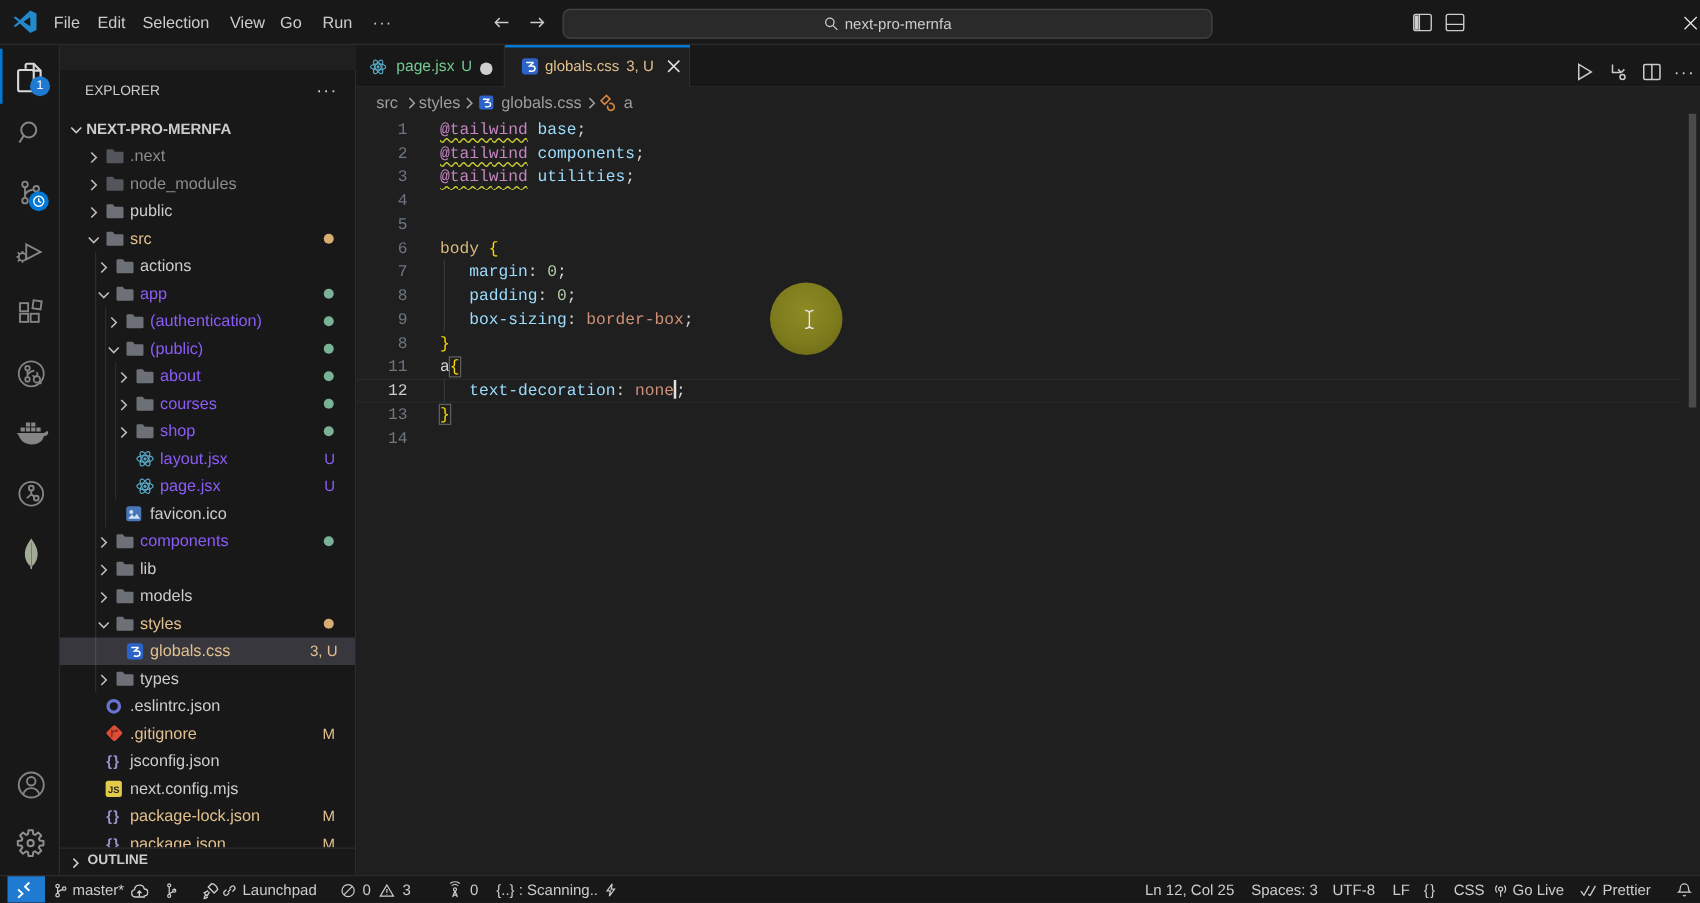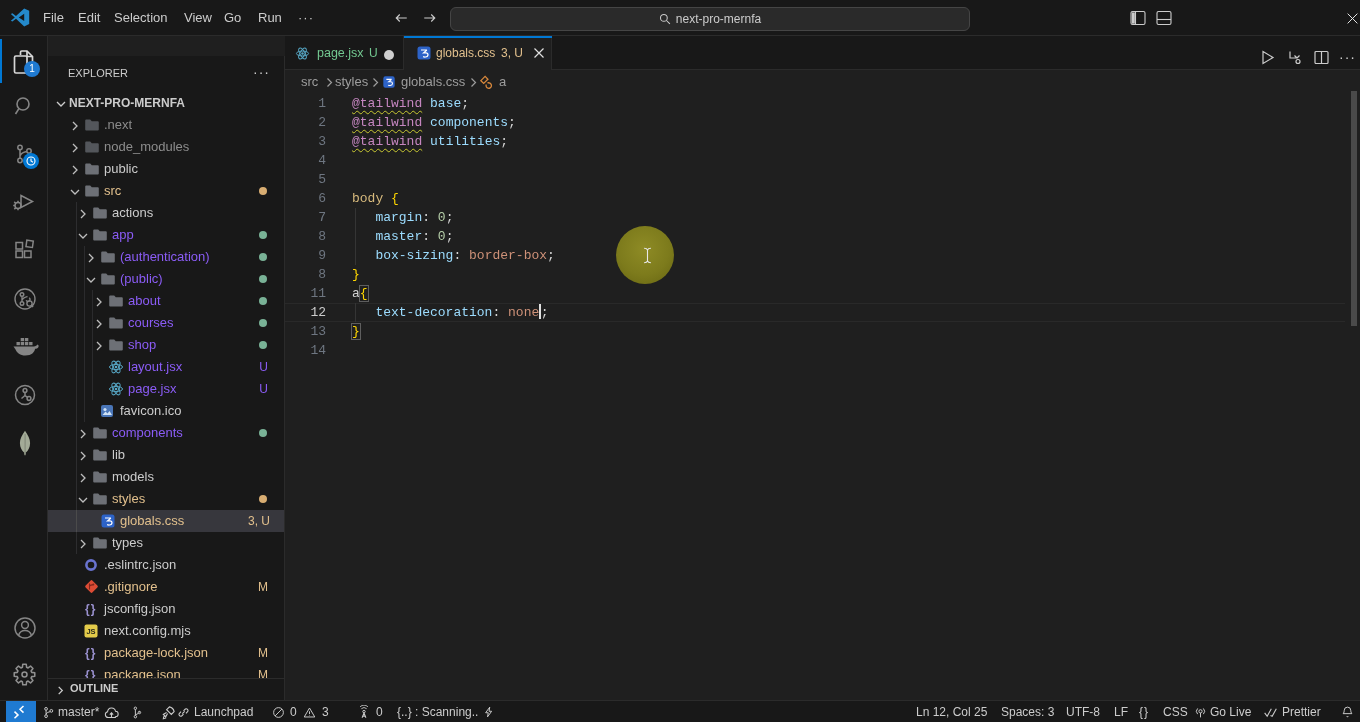--- a/index.html
+++ b/index.html
@@ -526,21 +526,21 @@
 
       <div class="abs" style="left:70px;top:114px;width:1px;height:57px;background:#353535"></div>
       <div class="abs" style="left:70px;top:209px;width:1px;height:19px;background:#353535"></div>
       <div class="cl" style="top:0"><span class="ln">1</span><span class="ct"><span class="tw">@tailwind</span> <span class="prop">base</span><span class="pun">;</span></span></div>
       <div class="cl" style="top:19px"><span class="ln">2</span><span class="ct"><span class="tw">@tailwind</span> <span class="prop">components</span><span class="pun">;</span></span></div>
       <div class="cl" style="top:38px"><span class="ln">3</span><span class="ct"><span class="tw">@tailwind</span> <span class="prop">utilities</span><span class="pun">;</span></span></div>
       <div class="cl" style="top:57px"><span class="ln">4</span></div>
       <div class="cl" style="top:76px"><span class="ln">5</span></div>
       <div class="cl" style="top:95px"><span class="ln">6</span><span class="ct"><span class="sel">body</span> <span class="br">{</span></span></div>
       <div class="cl" style="top:114px"><span class="ln">7</span><span class="ct">   <span class="prop">margin</span><span class="pun">:</span> <span class="num">0</span><span class="pun">;</span></span></div>
-      <div class="cl" style="top:133px"><span class="ln">8</span><span class="ct">   <span class="prop">master</span><span class="pun">:</span> <span class="num">0</span><span class="pun">;</span></span></div>
+      <div class="cl" style="top:133px"><span class="ln">8</span><span class="ct">   <span class="prop">padding</span><span class="pun">:</span> <span class="num">0</span><span class="pun">;</span></span></div>
       <div class="cl" style="top:152px"><span class="ln">9</span><span class="ct">   <span class="prop">box-sizing</span><span class="pun">:</span> <span class="val">border-box</span><span class="pun">;</span></span></div>
       <div class="cl" style="top:171px"><span class="ln">8</span><span class="ct"><span class="br">}</span></span></div>
       <div class="cl" style="top:190px"><span class="ln">11</span><span class="ct"><span class="pun">a</span><span class="br" style="outline:1px solid #5e5e5e">{</span></span></div>
       <div class="cl" style="top:209px"><span class="ln" style="color:#cccccc">12</span><span class="ct">   <span class="prop">text-decoration</span><span class="pun">:</span> <span class="val">none</span><span class="cursor"></span><span class="pun">;</span></span></div>
       <div class="cl" style="top:228px"><span class="ln">13</span><span class="ct"><span class="br" style="outline:1px solid #5e5e5e">}</span></span></div>
       <div class="cl" style="top:247px"><span class="ln">14</span></div>
     </div>
 
     <div class="abs" style="left:1066px;top:21px;width:6px;height:235px;background:#4a4a4a"></div>
   </div>

